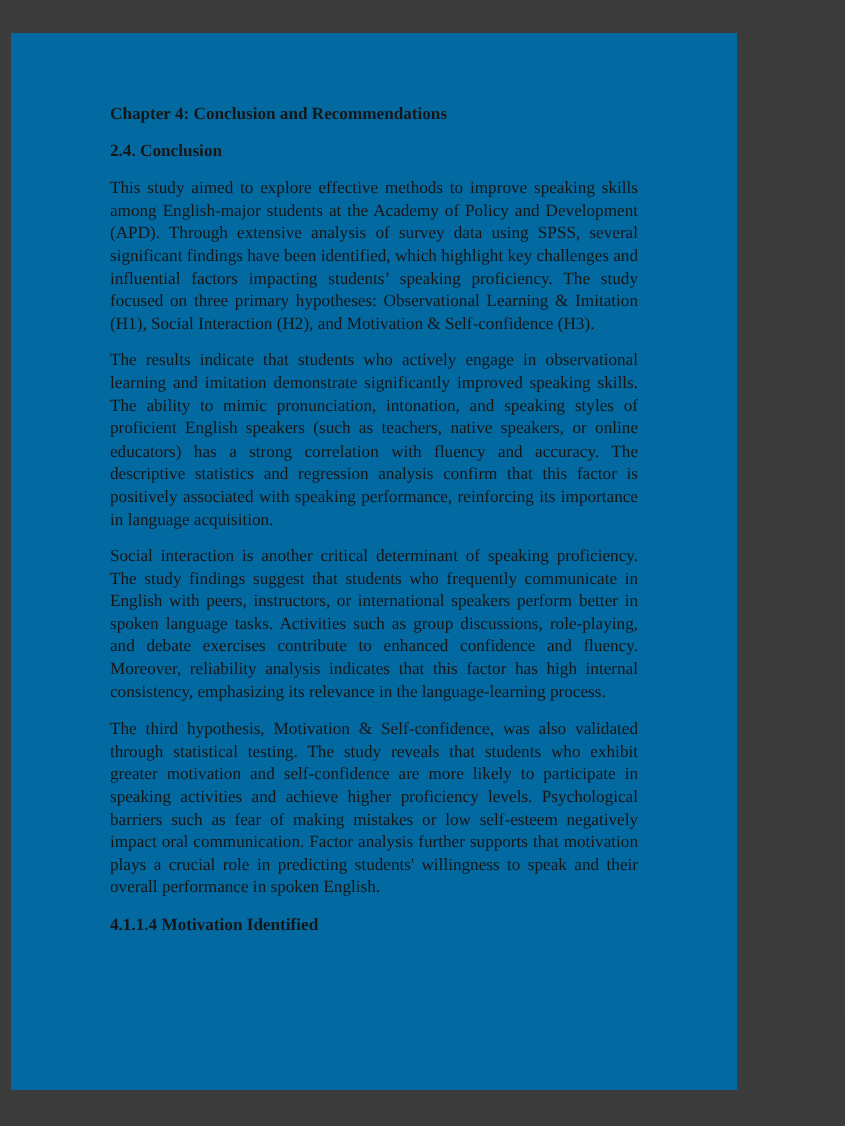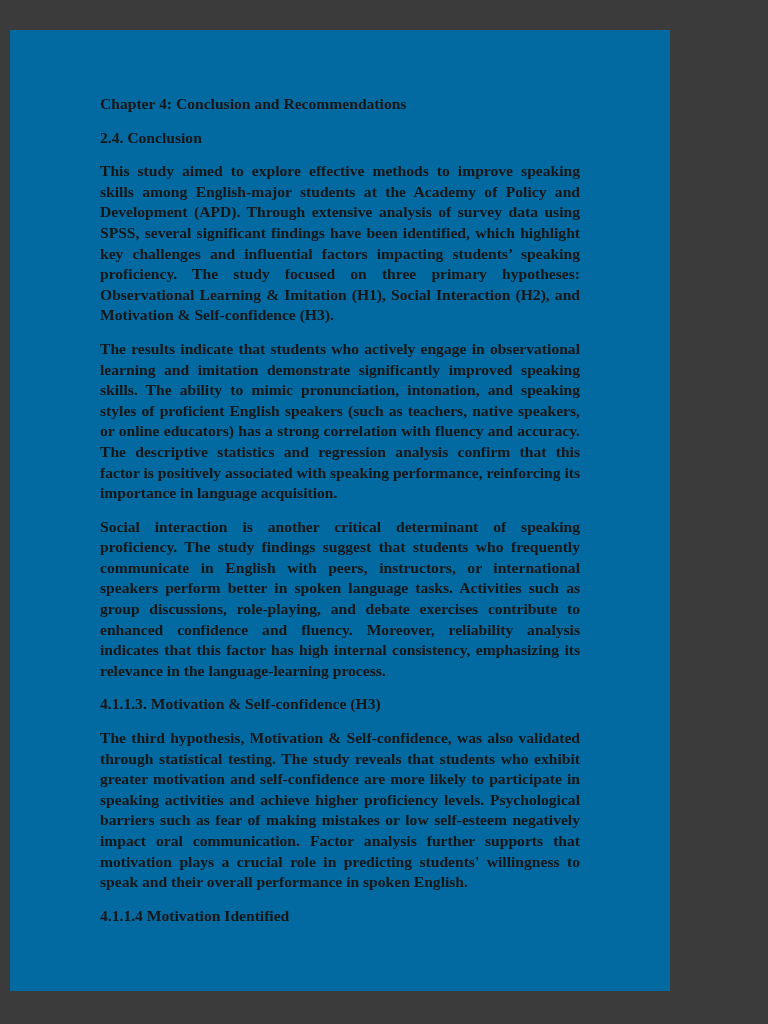--- a/index.html
+++ b/index.html
@@ -41,34 +41,32 @@
     font-weight: bold;
     margin: 0 0 13px 0;
     text-align: left;
   }
   .page p {
     font-size: 15.6px;
     line-height: 20.6px;
     margin: 0 0 13px 0;
     text-align: justify;
     text-justify: inter-word;
-    font-weight: bold;
   }
 </style>
 </head>
 <body>
 
 <div class="viewer">
   <div class="bar top"></div>
 
   <div class="page">
     <h1>Chapter 4: Conclusion and Recommendations</h1>
     <h2>2.4. Conclusion</h2>
     <p>This study aimed to explore effective methods to improve speaking skills among English-major students at the Academy of Policy and Development (APD). Through extensive analysis of survey data using SPSS, several significant findings have been identified, which highlight key challenges and influential factors impacting students’ speaking proficiency. The study focused on three primary hypotheses: Observational Learning &amp; Imitation (H1), Social Interaction (H2), and Motivation &amp; Self-confidence (H3).</p>
     <p>The results indicate that students who actively engage in observational learning and imitation demonstrate significantly improved speaking skills. The ability to mimic pronunciation, intonation, and speaking styles of proficient English speakers (such as teachers, native speakers, or online educators) has a strong correlation with fluency and accuracy. The descriptive statistics and regression analysis confirm that this factor is positively associated with speaking performance, reinforcing its importance in language acquisition.</p>
     <p>Social interaction is another critical determinant of speaking proficiency. The study findings suggest that students who frequently communicate in English with peers, instructors, or international speakers perform better in spoken language tasks. Activities such as group discussions, role-playing, and debate exercises contribute to enhanced confidence and fluency. Moreover, reliability analysis indicates that this factor has high internal consistency, emphasizing its relevance in the language-learning process.</p>
-    <h2>4.1.1.3. Motivation &amp; Self-confidence (H3)</h2>
     <p>The third hypothesis, Motivation &amp; Self-confidence, was also validated through statistical testing. The study reveals that students who exhibit greater motivation and self-confidence are more likely to participate in speaking activities and achieve higher proficiency levels. Psychological barriers such as fear of making mistakes or low self-esteem negatively impact oral communication. Factor analysis further supports that motivation plays a crucial role in predicting students' willingness to speak and their overall performance in spoken English.</p>
     <h2>4.1.1.4 Motivation Identified</h2>
   </div>
 
   <div class="bar bottom"></div>
 </div>
 
 </body></html>

